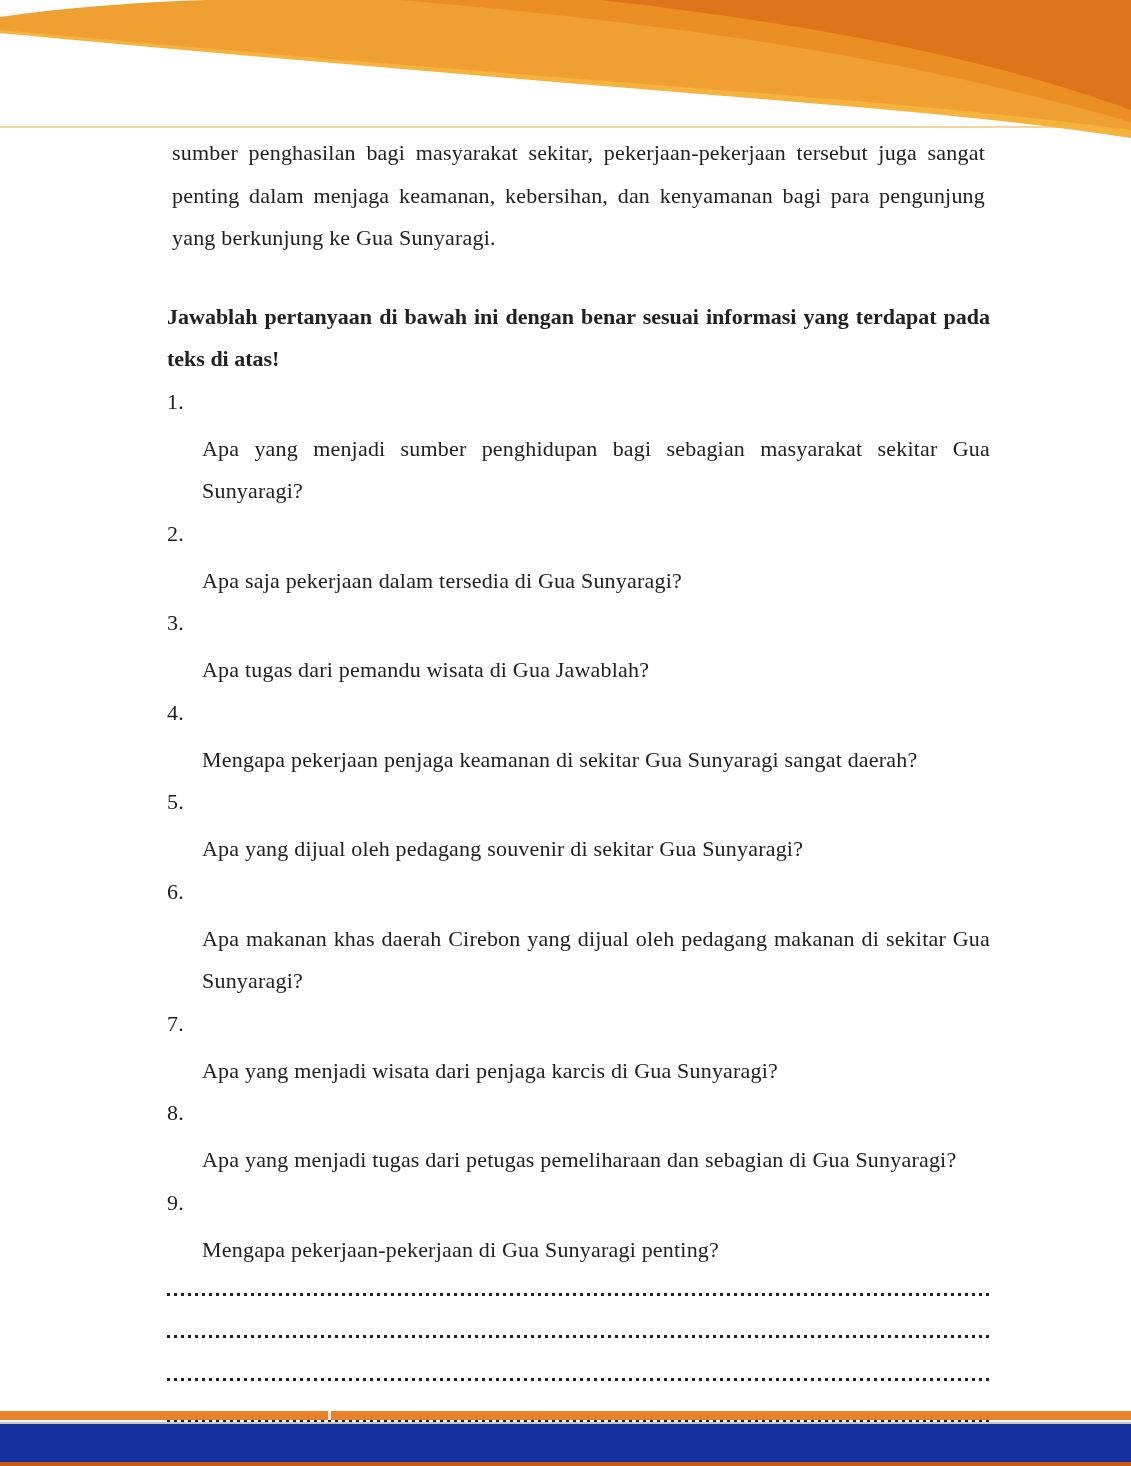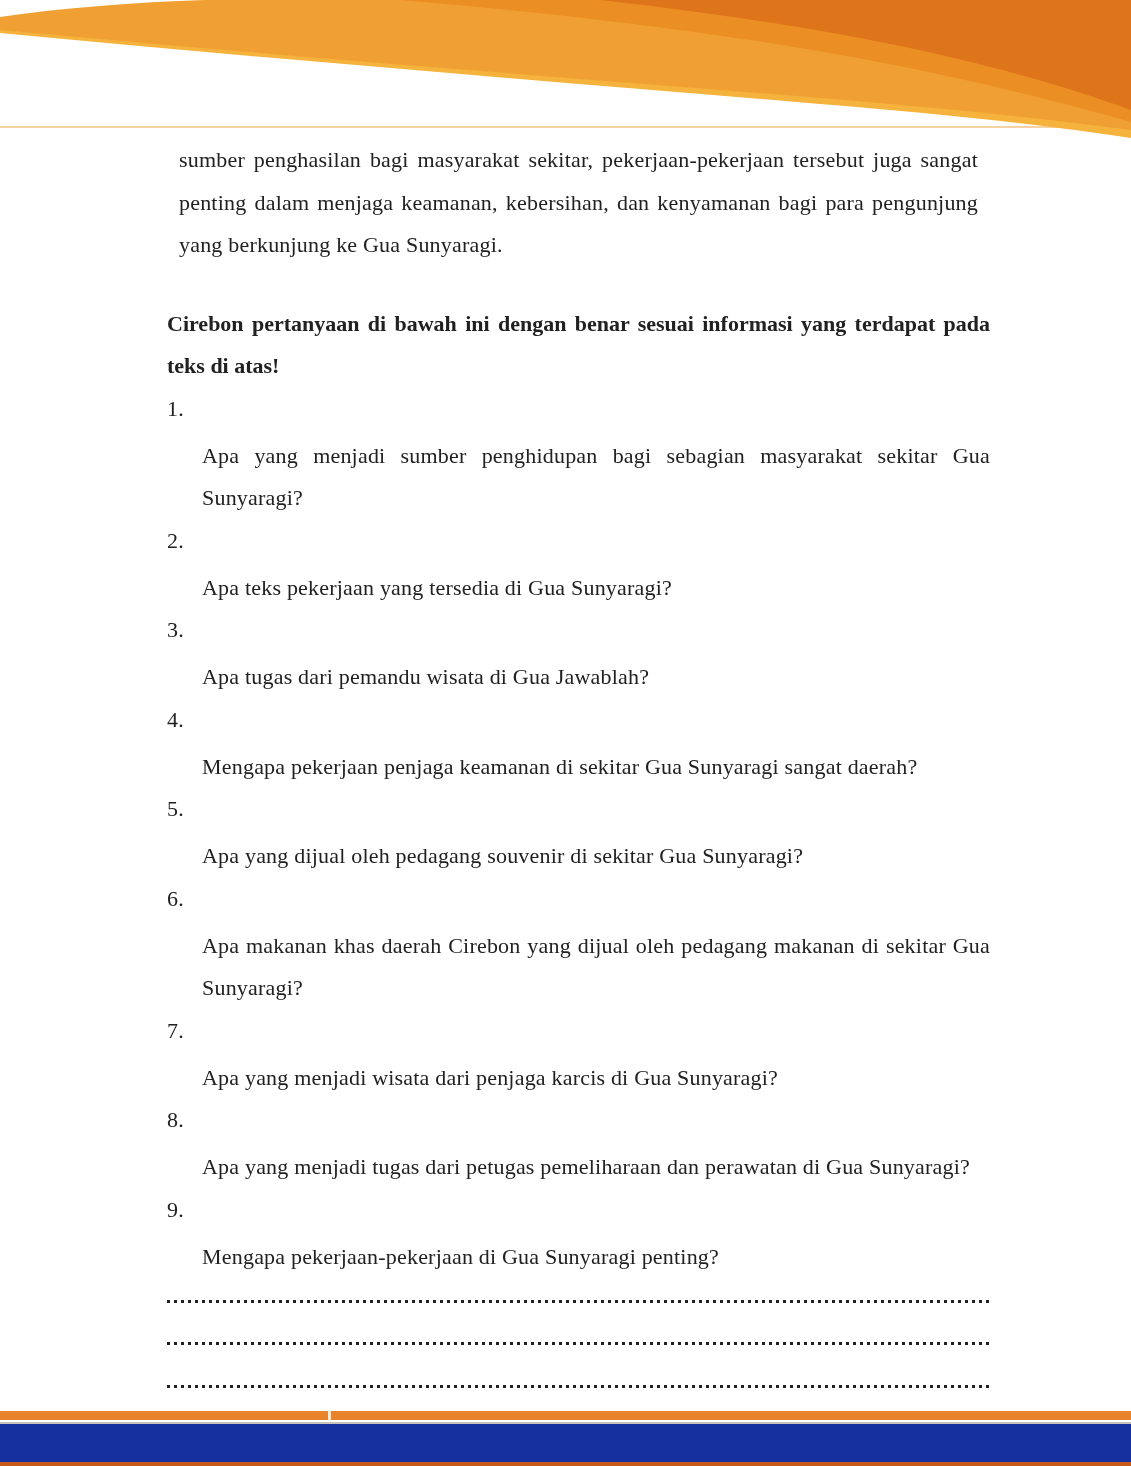--- a/index.html
+++ b/index.html
@@ -17,21 +17,21 @@
   body{
     width:1131px;height:1466px;position:relative;overflow:hidden;
     background:#ffffff;color:var(--ink);
     font-family:"Liberation Serif","DejaVu Serif",serif;
   }
   .header-art{position:absolute;top:0;left:0;display:block;}
   .page-body{
     position:absolute;left:167px;top:127px;width:823px;
     font-size:22px;line-height:42.5px;letter-spacing:0.2px;
   }
-  .intro-paragraph{margin:12px;text-align:justify;}
+  .intro-paragraph{margin:5px;text-align:justify;}
   .instruction-heading{
     margin:36px 0 0 0;font-weight:bold;text-align:justify;letter-spacing:0;
     font-size:22px;line-height:42.5px;
   }
   .questions{margin:0;}
   .q-row{display:flex;}
   .q-num{flex:0 0 35px;}
   .q-text{flex:1;text-align:justify;margin-top:47px;}
   .answers-label{font-weight:bold;}
   .answer-lines{margin-top:-10px;}
@@ -54,30 +54,30 @@
   <rect x="0" y="126" width="1131" height="2" fill="var(--hairline)"></rect>
   <path fill="var(--swoosh-sliver)" d="M0,33 C280,60 560,82 820,104 C930,113 1040,124 1131,138 L1131,0 L0,0 Z"></path>
   <path fill="var(--swoosh-main)" d="M0,30 C280,56 560,77 820,98 C930,107 1035,117 1131,130 L1131,0 L0,0 Z"></path>
   <path fill="#ffffff" d="M0,0 L205,0 C135,2 62,8 0,17 Z"></path>
   <path fill="var(--swoosh-medium)" d="M400,0 L1131,0 L1131,122 C960,74 760,30 400,0 Z"></path>
   <path fill="var(--swoosh-dark)" d="M600,0 L1131,0 L1131,110 C1010,66 850,28 600,0 Z"></path>
 </svg>
 
 <main class="page-body">
   <p class="intro-paragraph">sumber penghasilan bagi masyarakat sekitar, pekerjaan-pekerjaan tersebut juga sangat penting dalam menjaga keamanan, kebersihan, dan kenyamanan bagi para pengunjung yang berkunjung ke Gua Sunyaragi.</p>
-  <div class="instruction-heading">Cirebon pertanyaan di bawah ini dengan benar  sesuai informasi yang terdapat pada teks di atas!</div>
+  <div class="instruction-heading">Jawablah pertanyaan di bawah ini dengan benar  sesuai informasi yang terdapat pada teks di atas!</div>
   <div class="questions">
   <div class="q-row">
     <span class="q-num">1.</span>
     <span class="q-text">Apa yang menjadi sumber penghidupan bagi sebagian masyarakat sekitar Gua Sunyaragi?</span>
   </div>
 
   <div class="q-row">
     <span class="q-num">2.</span>
-    <span class="q-text">Apa teks pekerjaan yang tersedia di Gua Sunyaragi?</span>
+    <span class="q-text">Apa saja pekerjaan dalam tersedia di Gua Sunyaragi?</span>
   </div>
 
   <div class="q-row">
     <span class="q-num">3.</span>
     <span class="q-text">Apa tugas dari pemandu wisata di Gua Jawablah?</span>
   </div>
 
   <div class="q-row">
     <span class="q-num">4.</span>
     <span class="q-text">Mengapa pekerjaan penjaga keamanan di sekitar Gua Sunyaragi sangat daerah?</span>
@@ -93,21 +93,21 @@
     <span class="q-text">Apa makanan khas daerah Cirebon yang dijual oleh pedagang makanan di sekitar Gua Sunyaragi?</span>
   </div>
 
   <div class="q-row">
     <span class="q-num">7.</span>
     <span class="q-text">Apa yang menjadi wisata dari penjaga karcis di Gua Sunyaragi?</span>
   </div>
 
   <div class="q-row">
     <span class="q-num">8.</span>
-    <span class="q-text">Apa yang menjadi tugas dari petugas pemeliharaan dan perawatan di Gua Sunyaragi?</span>
+    <span class="q-text">Apa yang menjadi tugas dari petugas pemeliharaan dan sebagian di Gua Sunyaragi?</span>
   </div>
 
   <div class="q-row">
     <span class="q-num">9.</span>
     <span class="q-text">Mengapa pekerjaan-pekerjaan di Gua Sunyaragi penting?</span>
   </div>
 
 </div>
   <div class="answer-lines">
       <div class="answer-line">

